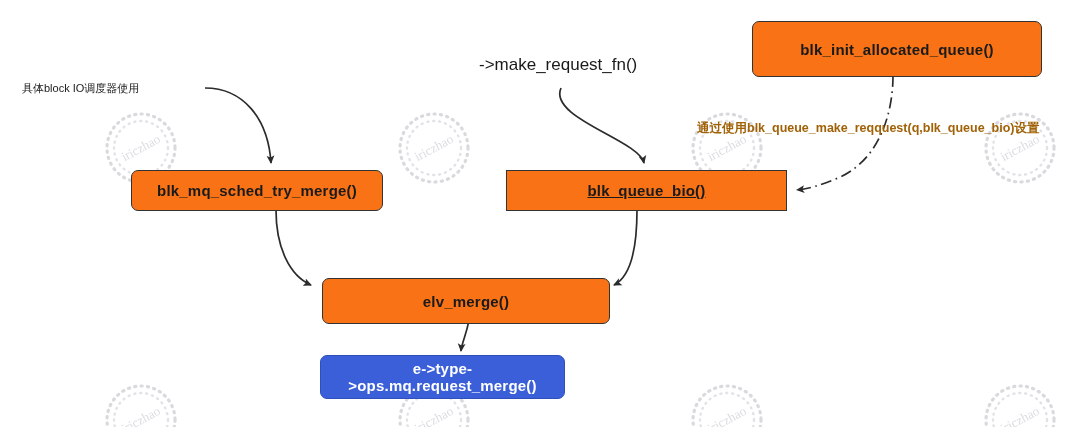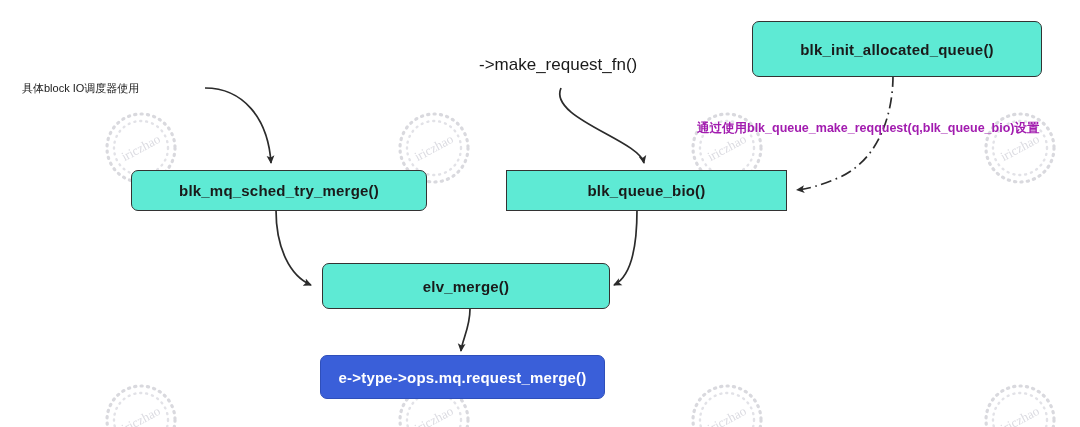--- a/index.html
+++ b/index.html
@@ -27,21 +27,21 @@
   #wm-layer { z-index: 0; }
   #edge-layer { z-index: 2; }
   .node {
     position: absolute;
     z-index: 3;
     box-sizing: border-box;
     display: flex;
     align-items: center;
     justify-content: center;
     border: 1.6px solid #333333;
-    background: #5eead4;
+    background: #f97316;
     color: #1a1a1a;
     font-weight: bold;
     font-size: 15px;
     letter-spacing: 0.2px;
     text-align: center;
   }
   .node.rounded { border-radius: 7px; }
   .node.square  { border-radius: 0px; }
   .node.accent {
     background: #3a5fd9;
@@ -58,21 +58,21 @@
   }
   #label-scheduler { left: 22px; top: 81px; font-size: 11px; }
   #label-makereq   { left: 479px; top: 55px; font-size: 17px; }
   #note-queue {
     position: absolute;
     z-index: 3;
     left: 697px;
     top: 120px;
     width: 340px;
     text-align: right;
-    color: #a21caf;
+    color: #a16207;
     font-weight: bold;
     font-size: 12.5px;
     line-height: 16px;
   }
   .note-line { display: block; white-space: nowrap; }
 </style>
 </head>
 <body>
 
 <div id="canvas">
@@ -118,21 +118,21 @@
   <div class="label" id="label-scheduler">具体block IO调度器使用</div>
 
   <div class="label" id="label-makereq">-&gt;make_request_fn()</div>
 
   <div id="note-queue">
     <span class="note-line">通过使用blk_queue_make_reqquest(q,blk_queue_bio)设置</span>
   </div>
 
   <div class="node rounded" style="left:752px; top:21px; width:290px; height:56px;">blk_init_allocated_queue()</div>
 
-  <div class="node rounded" style="left:131px; top:170px; width:296px; height:41px;">blk_mq_sched_try_merge()</div>
+  <div class="node rounded" style="left:131px; top:170px; width:252px; height:41px;">blk_mq_sched_try_merge()</div>
 
-  <div class="node square" style="left:506px; top:170px; width:281px; height:41px;">blk_queue_bio()</div>
+  <div class="node square" style="left:506px; top:170px; width:281px; height:41px;text-decoration:underline;">blk_queue_bio()</div>
 
-  <div class="node rounded" style="left:322px; top:263px; width:288px; height:46px;">elv_merge()</div>
+  <div class="node rounded" style="left:322px; top:278px; width:288px; height:46px;">elv_merge()</div>
 
-  <div class="node accent" style="left:320px; top:355px; width:285px; height:44px;">e-&gt;type-&gt;ops.mq.request_merge()</div>
+  <div class="node accent" style="left:320px; top:355px; width:245px; height:44px;">e-&gt;type-&gt;ops.mq.request_merge()</div>
 
 </div>
 
 </body></html>

